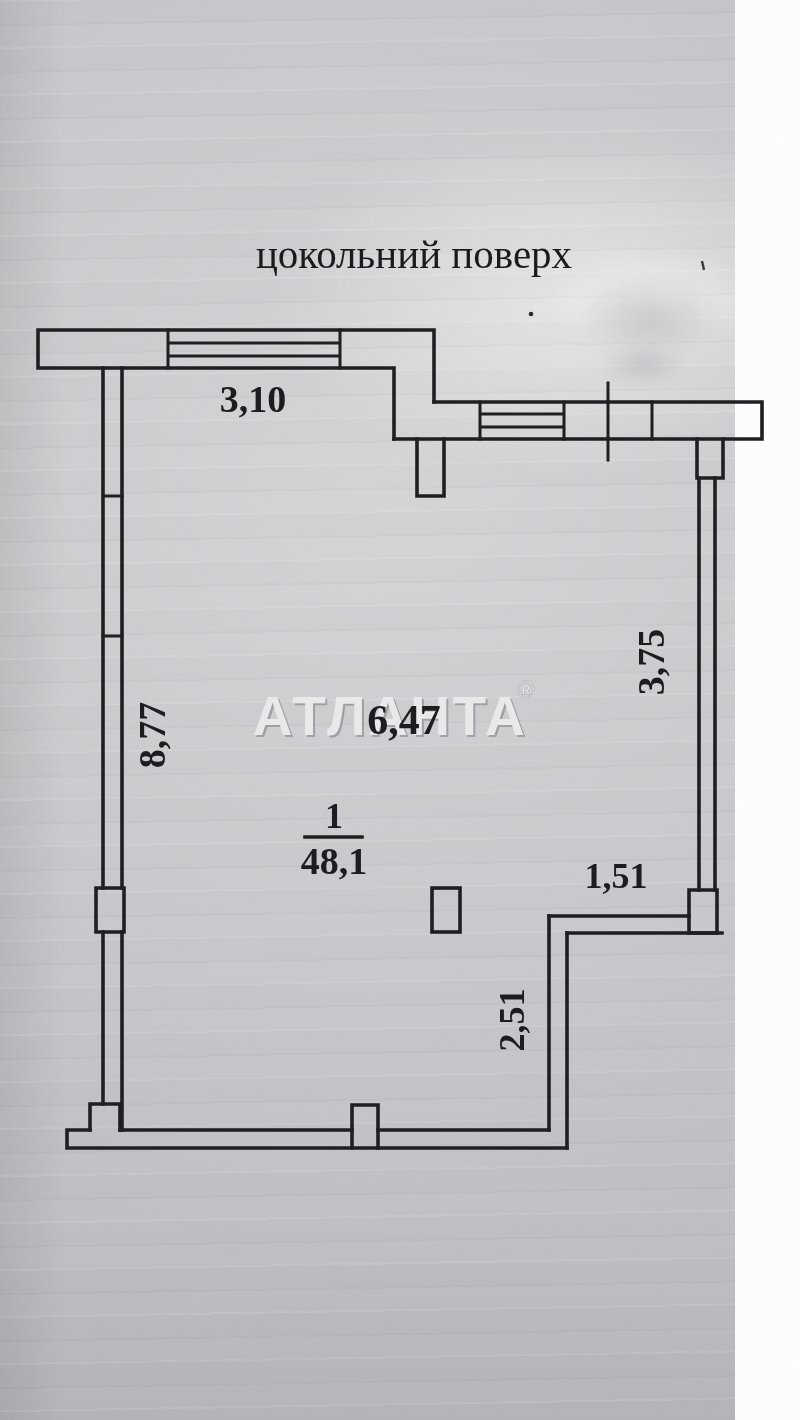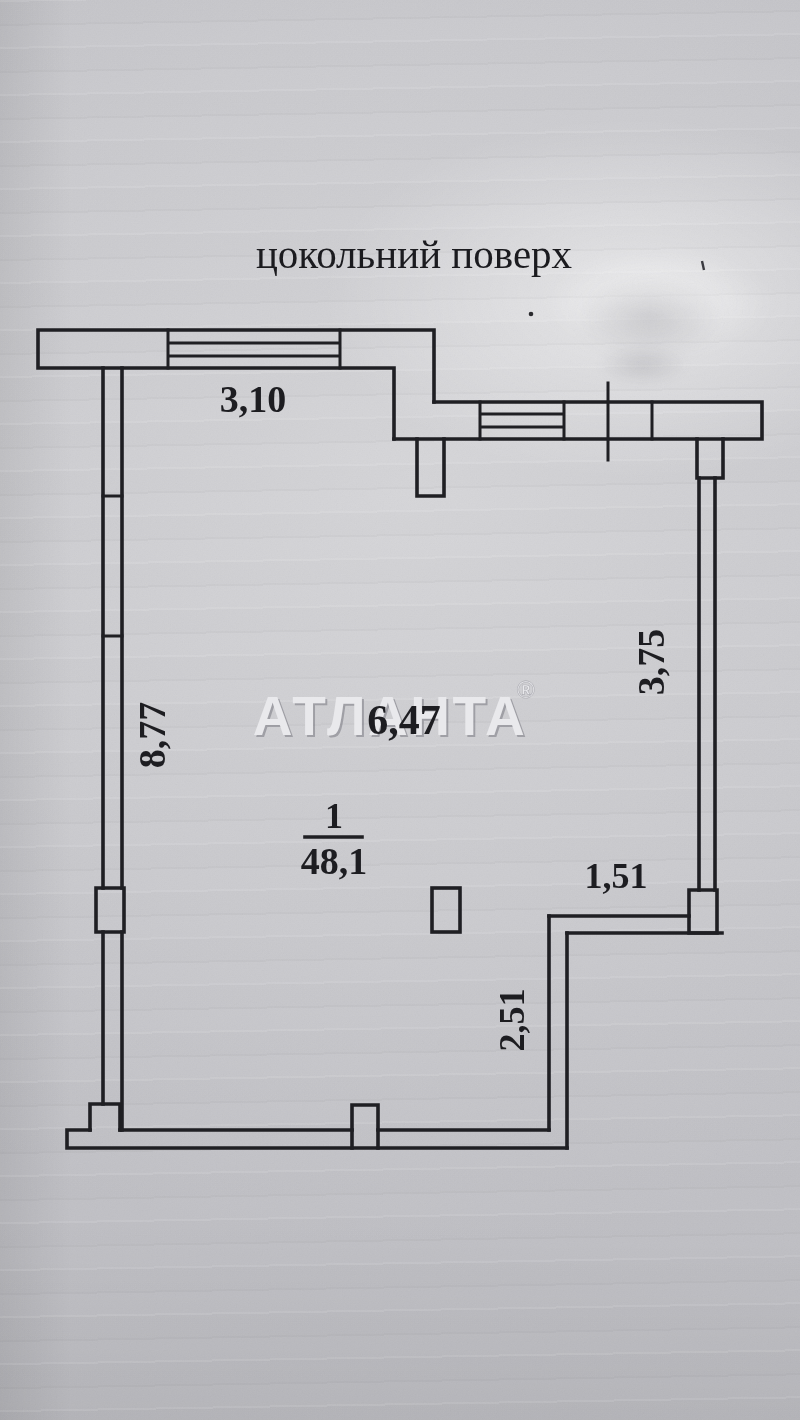--- a/index.html
+++ b/index.html
@@ -1,18 +1,18 @@
 <!DOCTYPE html>
 <html><head>
 <meta charset="utf-8">
 <style>
   html,body{margin:0;padding:0;}
   body{width:800px;height:1420px;overflow:hidden;font-family:"Liberation Serif",serif;}
   .photo{
-    position:relative;width:800px;height:1420px;
+    position:relative;width:735px;height:1420px;
     background:
       radial-gradient(ellipse 430px 250px at 79% 21%, rgba(255,255,255,0.50), rgba(255,255,255,0) 72%),
       linear-gradient(90deg, rgba(0,0,0,0.07), rgba(0,0,0,0) 9%),
       linear-gradient(0deg, rgba(0,0,0,0.06), rgba(0,0,0,0) 14%),
       radial-gradient(ellipse 900px 760px at 52% 34%, #d6d6d9 0%, #cbcbcf 58%, #c0c0c5 100%);
   }
   .streaks{
     position:absolute;inset:0;pointer-events:none;
     background:repeating-linear-gradient(179deg,
       rgba(255,255,255,0.10) 0px, rgba(255,255,255,0.10) 2px,

